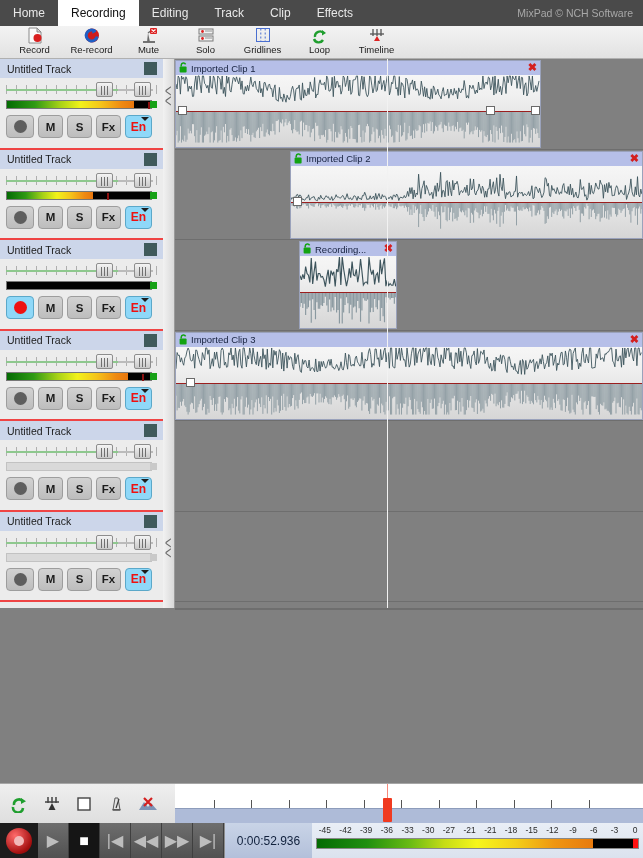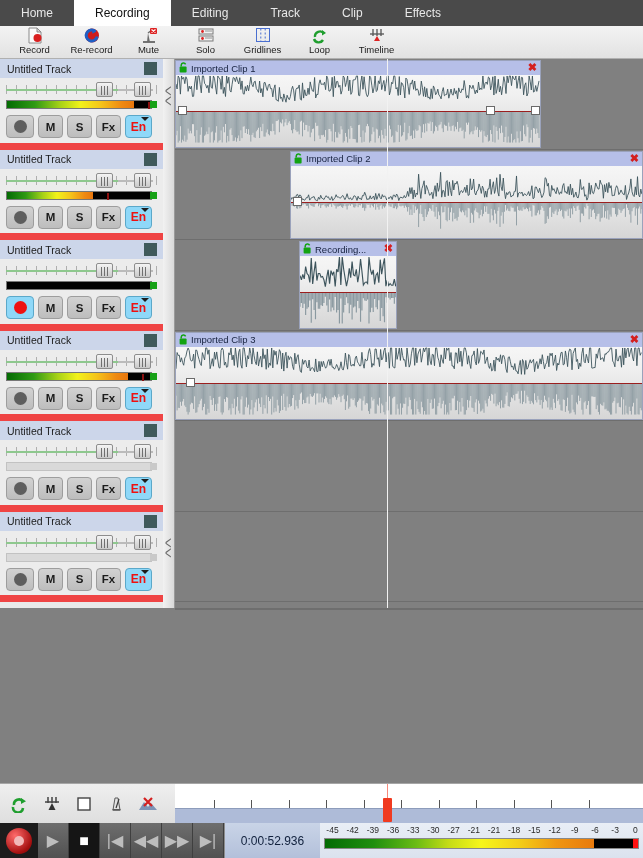--- a/index.html
+++ b/index.html
@@ -11,21 +11,21 @@
   }
   #app { position: relative; width: 643px; height: 858px; }
 
   
   .menubar {
     position: absolute; top: 0; left: 0; width: 643px; height: 26px;
     background: #4a4a4a;
     display: flex; align-items: stretch;
   }
   .menu-item {
-    padding: 0 21px; display: flex; align-items: center;
+    padding: 0 13px; display: flex; align-items: center;
     font-size: 12px; color: #e8e8e8; cursor: default;
   }
   .menu-item.active {
     background: #ffffff; color: #111;
   }
   .brand {
     margin-left: auto; padding-right: 10px;
     display: flex; align-items: center;
     font-size: 10.5px; color: #a8a8a8;
   }
@@ -52,21 +52,21 @@
     background: #808080;
   }
 
   
   .headers {
     position: absolute; left: 0; top: 0; width: 163px; height: 549px;
     background: #e9e9e9;
   }
   .trk {
     position: relative; width: 163px; height: 90.5px;
-    border-bottom: 7px solid #ef4444;
+    border-bottom: 2px solid #ef4444;
     background: #ececec;
   }
   .trk-name {
     height: 19px; background: #ccd6ea;
     display: flex; align-items: center;
     padding-left: 7px; font-size: 10.5px; color: #1a1a1a;
     position: relative;
   }
   .trk-swatch {
     position: absolute; right: 6px; top: 3px;
@@ -272,21 +272,21 @@
     background: linear-gradient(#6b6b6b, #4e4e4e);
   }
   .tbtn {
     width: 31px; display: flex; align-items: center; justify-content: center;
     color: #bdbdbd; cursor: default;
     background: linear-gradient(#6e6e6e, #515151);
     border-right: 1px solid #3f3f3f;
   }
   .tbtn.sel { background: #151515; color: #fff; }
   .timebox {
-    width: 96px; display: flex; align-items: center; justify-content: center;
+    width: 88px; display: flex; align-items: center; justify-content: center;
     background: linear-gradient(#c9d4e7, #b3c0da);
     font-size: 12px; color: #10203c;
     border-left: 1px solid #8c8c8c;
   }
   .meterbox {
     flex: 1; position: relative;
     background: linear-gradient(#e9eef6, #dbe2ee);
     padding: 0 4px;
   }
   .db-scale { position: absolute; left: 0; top: 2px; width: 100%; height: 12px; }
@@ -314,20 +314,21 @@
 
 <div id="app">
 
   <div class="menubar">
     <div class="menu-item">Home</div>
     <div class="menu-item active">Recording</div>
     <div class="menu-item">Editing</div>
     <div class="menu-item">Track</div>
     <div class="menu-item">Clip</div>
     <div class="menu-item">Effects</div>
+    <div class="brand">MixPad © NCH Software</div>
   </div>
 
   <div class="toolbar">
 
     <div class="tb-btn">
       <div class="tb-ico">
         <svg width="18" height="17" viewBox="0 0 18 17">
           <path d="M3 1h8l4 4v11H3z" fill="#fbfbfb" stroke="#8a8a8a"></path>
           <path d="M11 1l4 4h-4z" fill="#d8d8d8" stroke="#8a8a8a"></path>
           <circle cx="11.5" cy="11" r="4" fill="#d91f1f"></circle>

